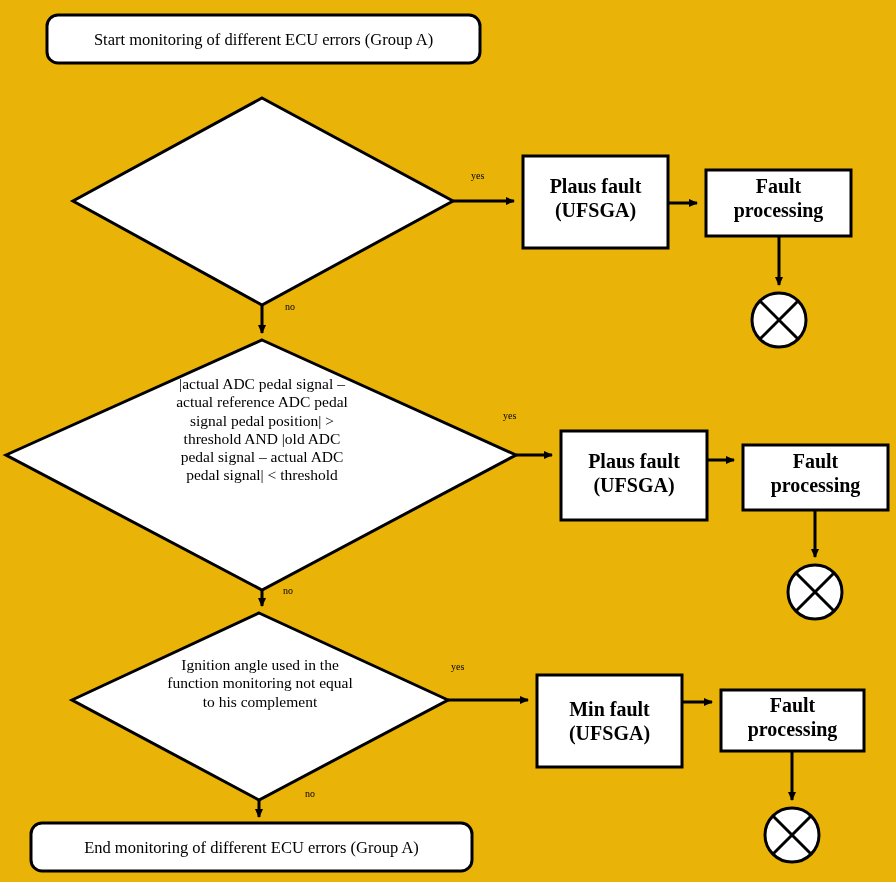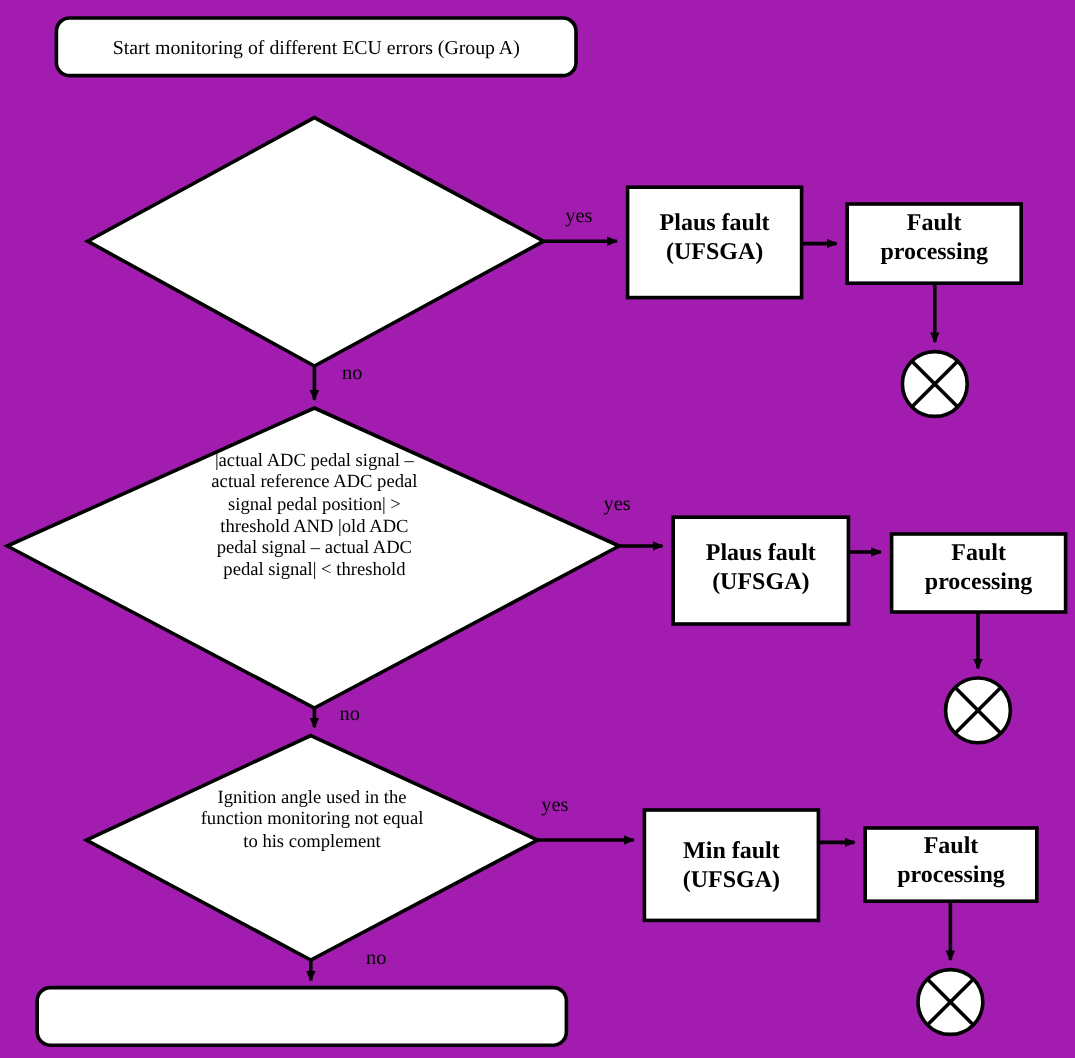--- a/index.html
+++ b/index.html
@@ -9,21 +9,21 @@
     background: #ffffff;
   }
   body {
     font-family: "Liberation Serif", "DejaVu Serif", serif;
     color: #000000;
   }
   #canvas {
     position: relative;
     width: 896px;
     height: 882px;
-    background: #a21caf;
+    background: #eab308;
     overflow: hidden;
   }
   svg.layer {
     position: absolute;
     left: 0;
     top: 0;
     width: 896px;
     height: 882px;
   }
   .node-label {
@@ -39,21 +39,21 @@
   }
   .diamond-label {
     font-size: 15.5px;
   }
   .box-label {
     font-size: 20px;
     font-weight: bold;
   }
   .edge-label {
     position: absolute;
-    font-size: 17px;
+    font-size: 10px;
     color: #000000;
   }
 </style>
 </head>
 <body>
 
 <div id="canvas">
 
   <svg class="layer" viewBox="0 0 896 882">
     <defs>
@@ -120,20 +120,21 @@
 actual reference ADC pedal
 signal pedal position| &gt;
 threshold AND |old ADC
 pedal signal – actual ADC
 pedal signal| &lt; threshold</div>
 
   <div class="node-label diamond-label" style="left:115px; top:656px; width:290px;">Ignition angle used in the
 function monitoring not equal
 to his complement</div>
 
+  <div class="node-label terminator-label" style="left:31px; top:838px; width:441px;">End monitoring of different ECU errors (Group A)</div>
 
   <div class="node-label box-label" style="left:523px; top:175px; width:145px;">Plaus fault
 (UFSGA)</div>
   <div class="node-label box-label" style="left:706px; top:175px; width:145px;">Fault
 processing</div>
 
   <div class="node-label box-label" style="left:561px; top:450px; width:146px;">Plaus fault
 (UFSGA)</div>
   <div class="node-label box-label" style="left:743px; top:450px; width:145px;">Fault
 processing</div>

